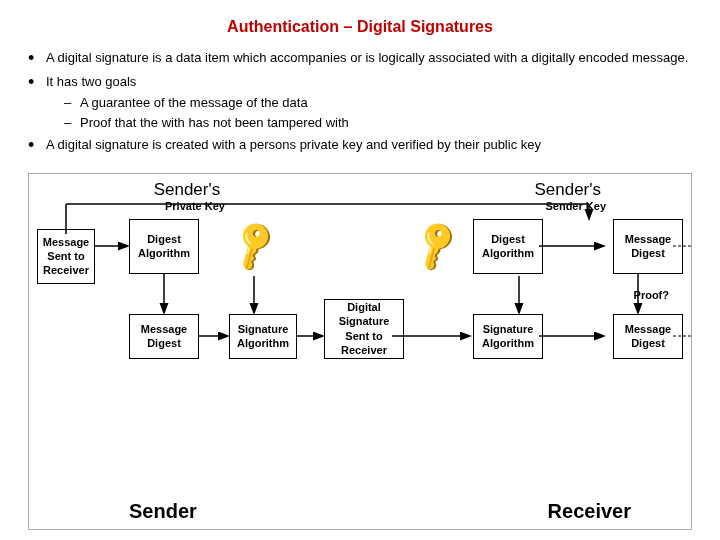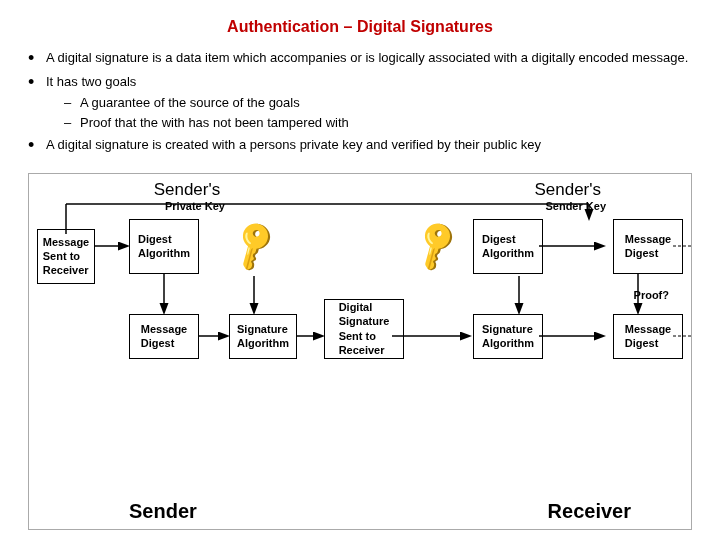--- a/index.html
+++ b/index.html
@@ -99,20 +99,21 @@
       padding-left: 16px;
     }
     
     .box {
       position: absolute;
       border: 1.5px solid #000;
       background: #fff;
       display: flex;
       align-items: center;
       justify-content: center;
+      text-align: center;
       font-size: 11px;
       font-weight: bold;
       line-height: 1.3;
     }
     
     .msg-sent {
       left: 8px;
       top: 55px;
       width: 58px;
       height: 55px;
@@ -251,21 +252,21 @@
       <span class="bullet-text">A digital signature is a data item which accompanies or is logically associated with a digitally encoded message.</span>
     </div>
 
     <div class="bullet-item">
       <span class="bullet-dot">•</span>
       <span class="bullet-text">
         <span>It has two goals</span>
         <div class="sub-bullets">
           <div class="sub-bullet-item">
             <span class="sub-dash">–</span>
-            <span>A guarantee of the source of the goals</span>
+            <span>A guarantee of the message of the data</span>
           </div>
           <div class="sub-bullet-item">
             <span class="sub-dash">–</span>
             <span>Proof that the with has not been tampered with</span>
           </div>
         </div>
       </span>
     </div>
 
     <div class="bullet-item">

